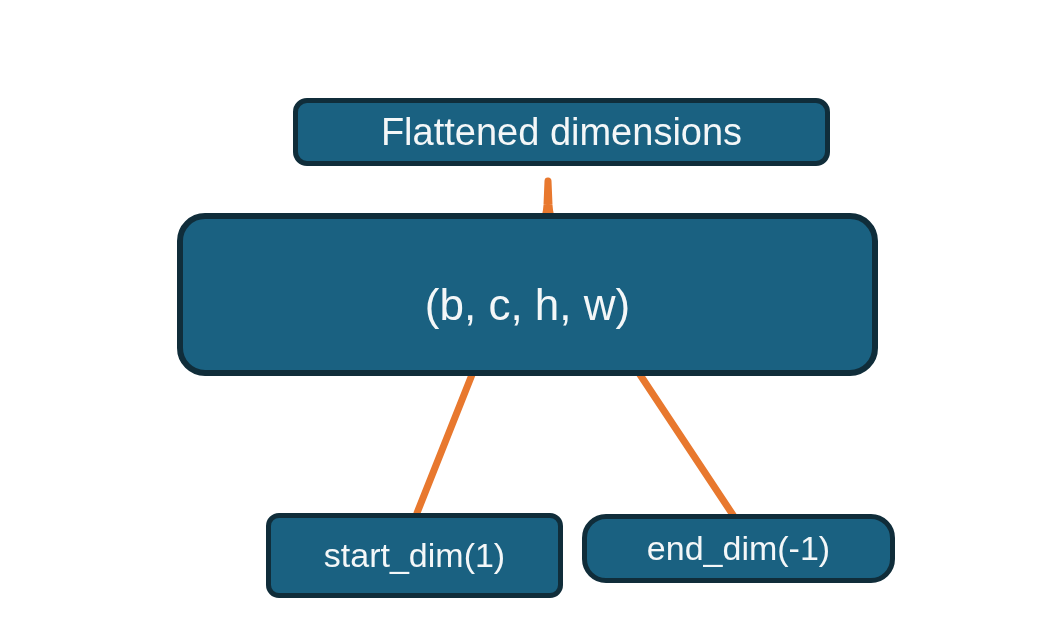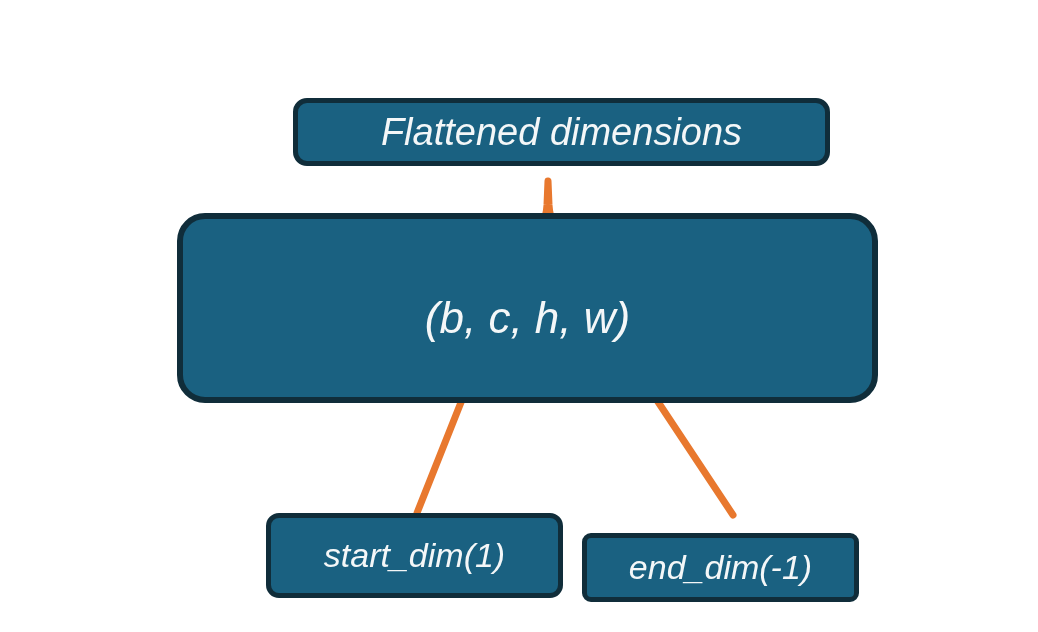--- a/index.html
+++ b/index.html
@@ -40,48 +40,46 @@
   }
   .node {
     position: absolute;
     background: var(--box-fill);
     border: 5px solid var(--box-border);
     color: var(--text);
     display: flex;
     align-items: center;
     justify-content: center;
     white-space: nowrap;
-    font-style: italic;
   }
   .box-top {
     left: 293px; top: 98px;
     width: 537px; height: 68px;
     border-radius: 14px;
     font-size: 38px;
   }
   .box-main {
     left: 177px; top: 213px;
-    width: 701px; height: 190px;
+    width: 701px; height: 163px;
     border: 6px solid var(--box-border);
     border-radius: 28px;
     font-size: 44px;
     padding-top: 20px;
   }
   .box-start {
     left: 266px; top: 513px;
     width: 297px; height: 85px;
     border-radius: 13px;
     font-size: 34px;
   }
   .box-end {
     left: 582px; top: 514px;
-    width: 277px; height: 69px;
-    border-radius: 9px;
+    width: 313px; height: 69px;
+    border-radius: 24px;
     font-size: 34px;
-    margin-top: 19px;
   }
 </style>
 </head>
 <body>
 
 <div class="canvas">
 
   <svg class="overlay" viewBox="0 0 1038 632" xmlns="http://www.w3.org/2000/svg">
     <defs>
       <marker id="arrowhead" viewBox="0 0 10 10" refX="7.5" refY="5" markerWidth="4" markerHeight="4" orient="auto-start-reverse">

